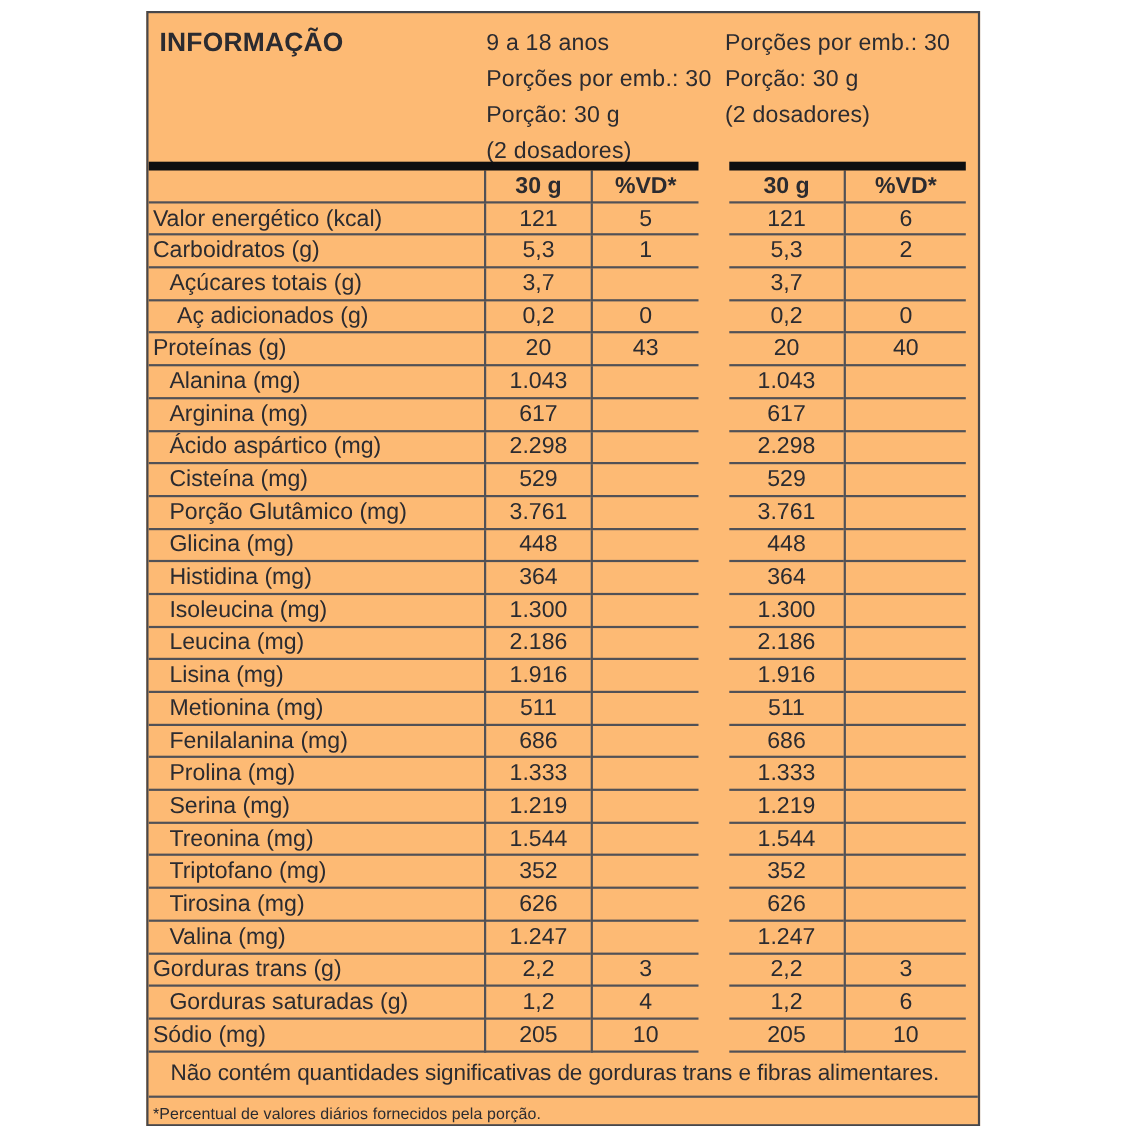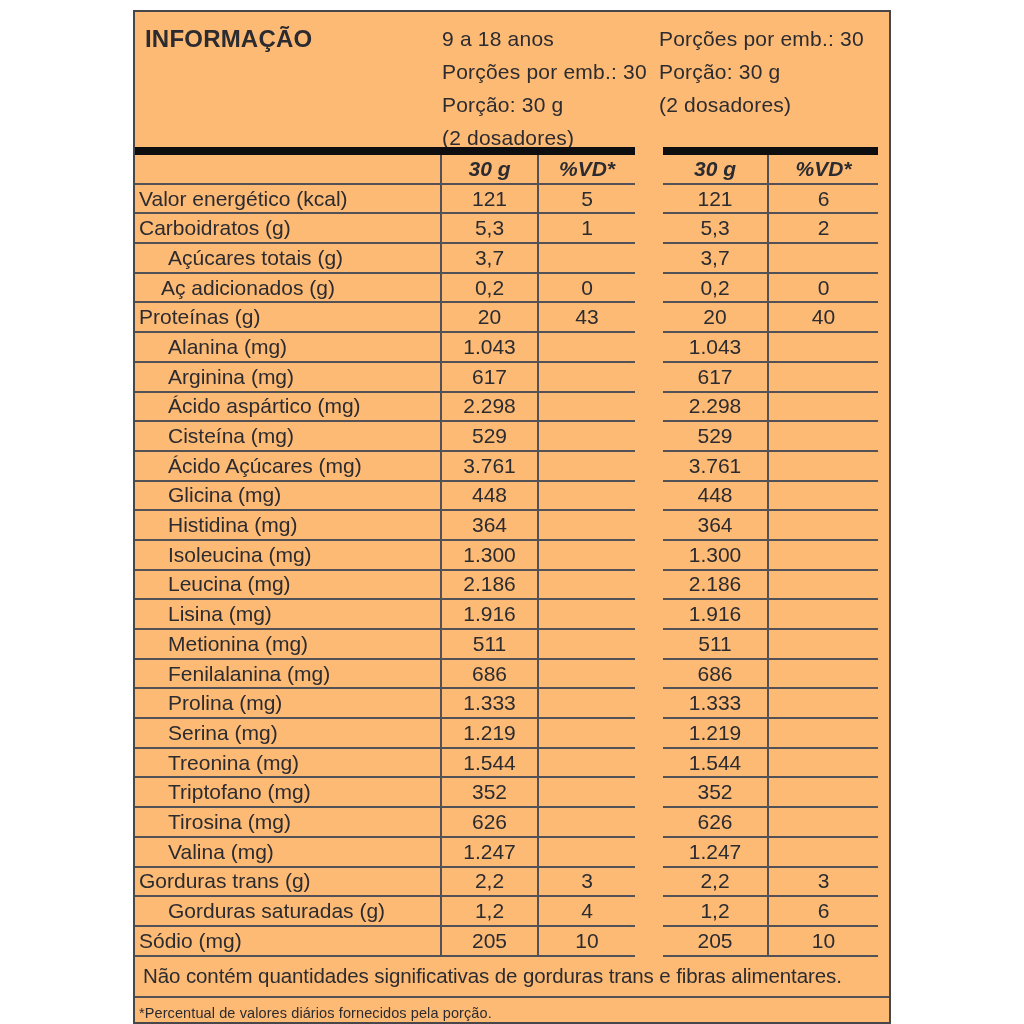--- a/index.html
+++ b/index.html
@@ -43,27 +43,27 @@
   .row{display:contents;}
   .cell{
     display:flex;align-items:center;overflow:hidden;white-space:nowrap;
   }
   .c-label{border-bottom:2px solid var(--line);padding-left:4px;}
   .c-num{justify-content:center;border-bottom:2px solid var(--line);}
   .c-g1a{border-left:2px solid var(--line);}
   .c-g1d{border-left:2px solid var(--line);}
   .c-g2d{border-left:2px solid var(--line);}
   .c-gap,.c-edge{border:none;}
-  .col-h{font-weight:bold;font-style:italic;}
+  .col-h{font-weight:bold;}
   .ind0{padding-left:4px;}
-  .ind1{padding-left:33px;}
+  .ind1{padding-left:19px;}
   .ind2{padding-left:26px;}
   
   .note-row{
-    padding:7px 4px 8px 8px;font-size:20.5px;letter-spacing:-0.1px;
+    padding:7px 4px 8px 20px;font-size:20.5px;letter-spacing:-0.1px;
     border-bottom:2px solid var(--line);white-space:nowrap;
   }
   .footnote{padding:7px 4px;font-size:14.5px;letter-spacing:0.1px;}
 </style>
 </head>
 <body>
 
 <div class="sheet">
 
   <div class="masthead">
@@ -183,21 +183,21 @@
     <div class="cell c-label ind1">Cisteína (mg)</div>
     <div class="cell c-num c-g1a">529</div>
     <div class="cell c-num c-g1d"></div>
     <div class="cell c-gap"></div>
     <div class="cell c-num c-g2a">529</div>
     <div class="cell c-num c-g2d"></div>
     <div class="cell c-edge"></div>
   </div>
 
   <div class="row">
-    <div class="cell c-label ind1">Ácido Açúcares (mg)</div>
+    <div class="cell c-label ind1">Porção Glutâmico (mg)</div>
     <div class="cell c-num c-g1a">3.761</div>
     <div class="cell c-num c-g1d"></div>
     <div class="cell c-gap"></div>
     <div class="cell c-num c-g2a">3.761</div>
     <div class="cell c-num c-g2d"></div>
     <div class="cell c-edge"></div>
   </div>
 
   <div class="row">
     <div class="cell c-label ind1">Glicina (mg)</div>

